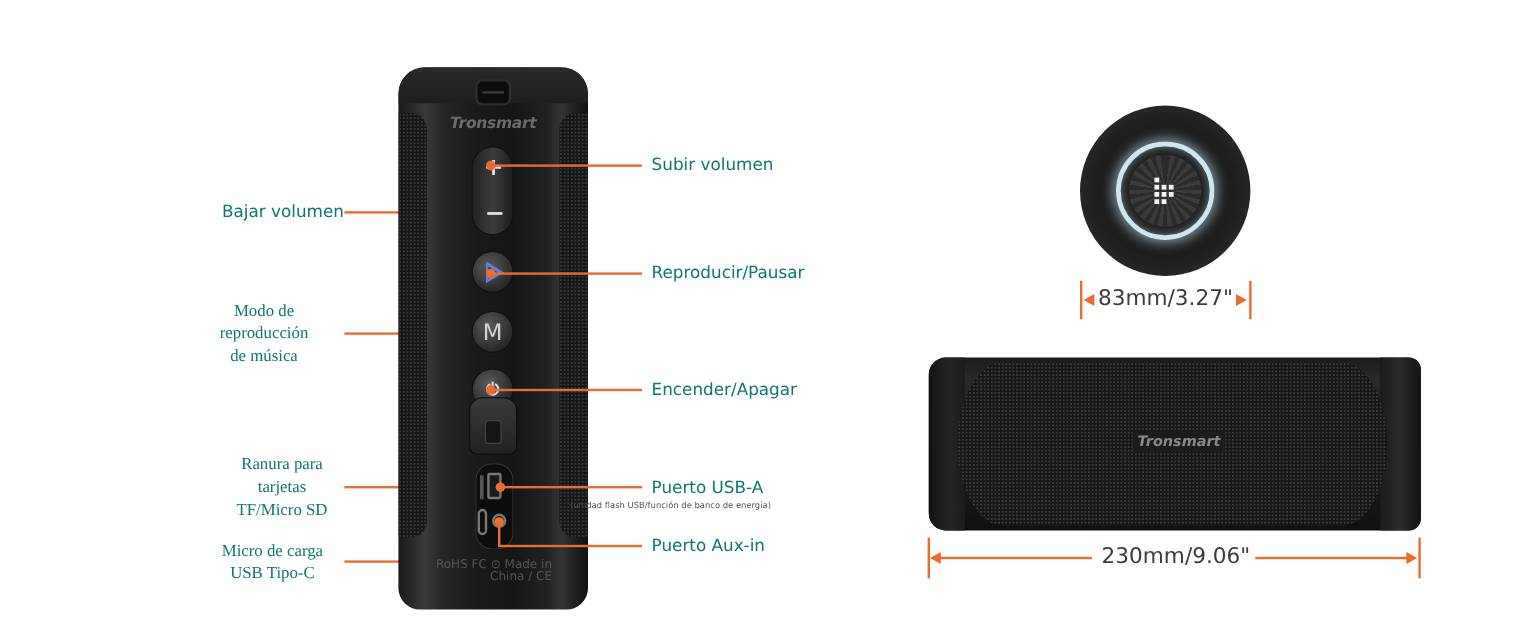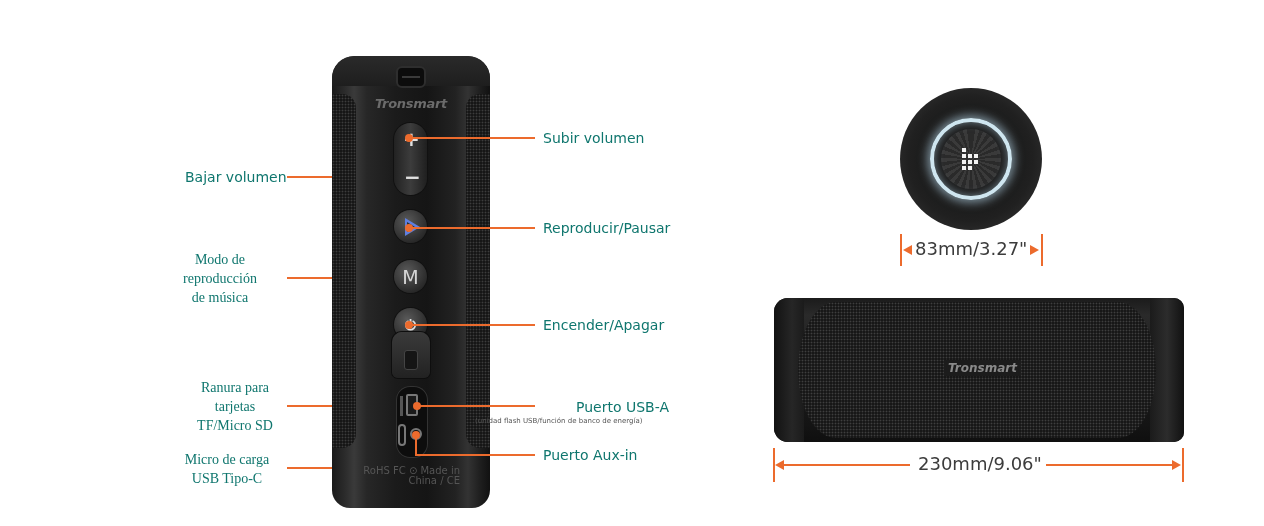--- a/index.html
+++ b/index.html
@@ -138,21 +138,21 @@
 <div class="dot" style="left:405px; top:224px;"></div>
 <div class="lead" style="left:409px; top:227px; width:126px;"></div>
 <div class="label" style="left:543px; top:219px;">Reproducir/Pausar</div>
 
 <div class="dot" style="left:405px; top:321px;"></div>
 <div class="lead" style="left:409px; top:324px; width:126px;"></div>
 <div class="label" style="left:543px; top:316px;">Encender/Apagar</div>
 
 <div class="dot" style="left:413px; top:402px;"></div>
 <div class="lead" style="left:417px; top:405px; width:118px;"></div>
-<div class="label" style="left:543px; top:398px;margin-left:33px;">Puerto USB-A</div>
+<div class="label" style="left:543px; top:398px;">Puerto USB-A</div>
 <div class="sub-note" style="left:475px; top:417px;">(unidad flash USB/función de banco de energía)</div>
 
 <div class="dot" style="left:412px; top:431px;"></div>
 <div class="vlead" style="left:415px; top:435px; height:20px;"></div>
 <div class="lead" style="left:415px; top:454px; width:120px;"></div>
 <div class="label" style="left:543px; top:446px;">Puerto Aux-in</div>
 
 <div class="top-view">
   <div class="cap-center"></div>
   <div class="ring"></div>

